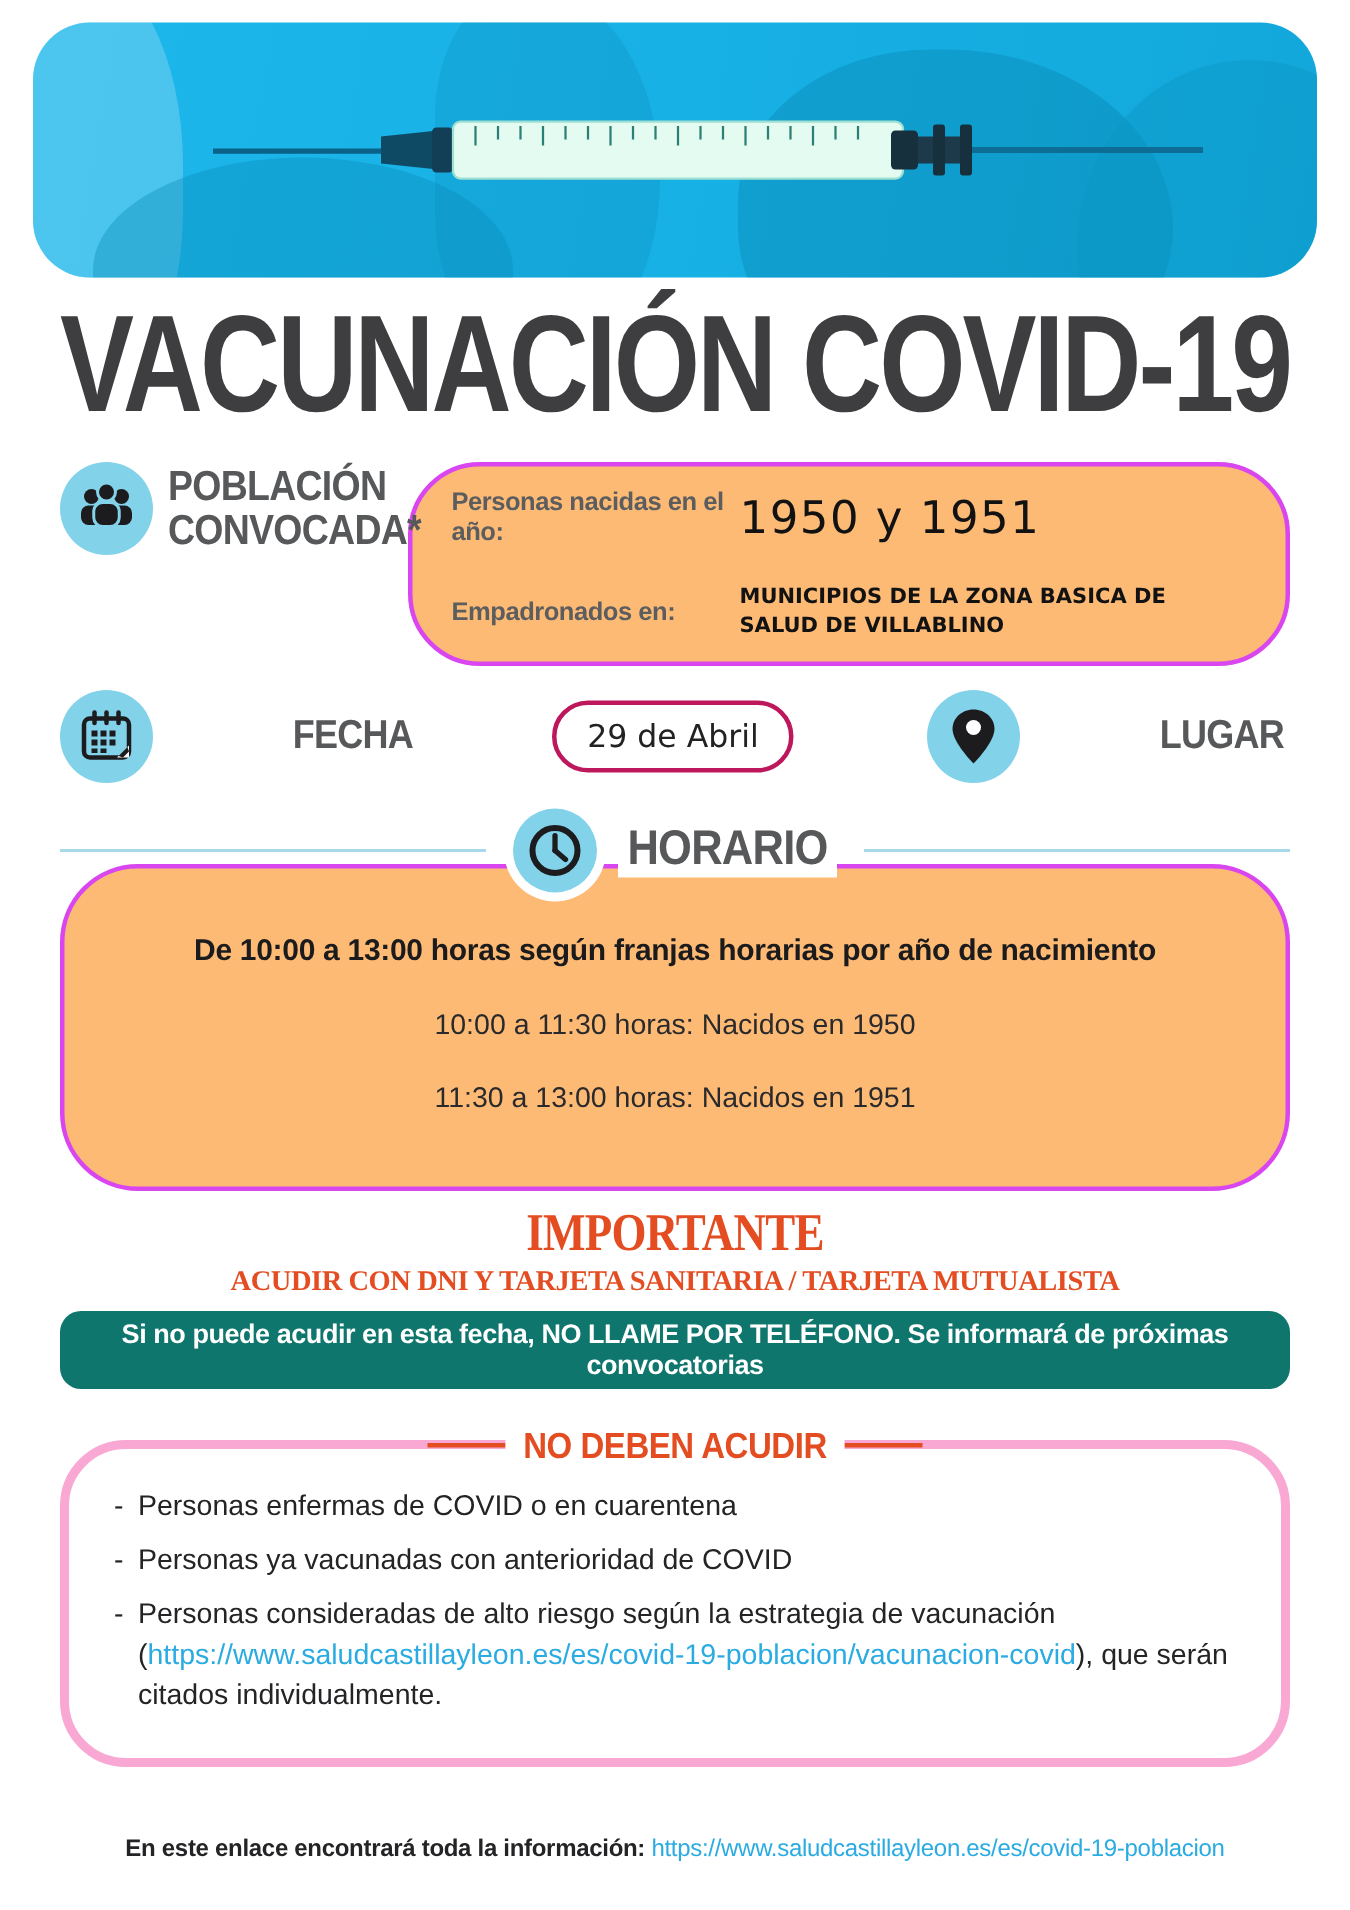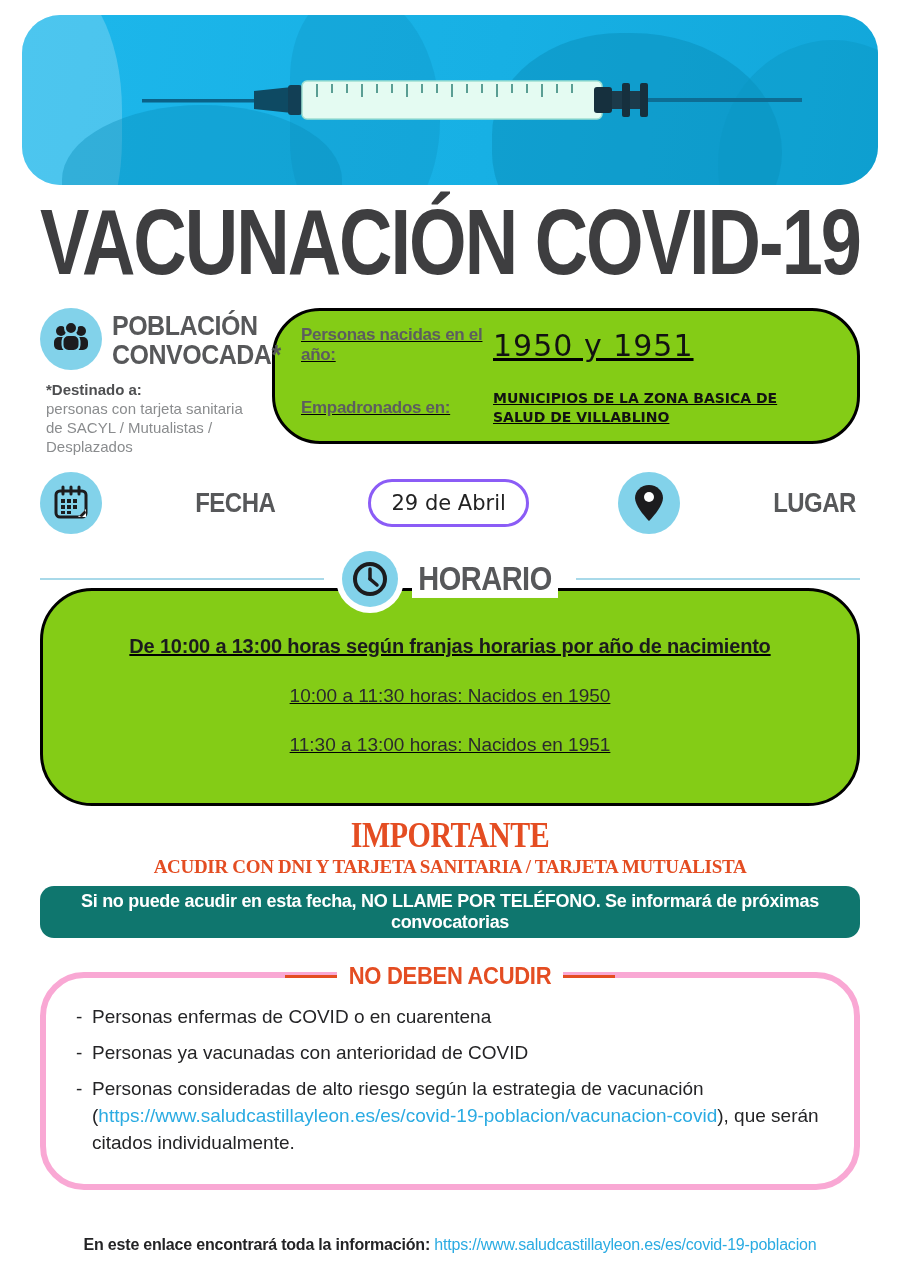--- a/index.html
+++ b/index.html
@@ -17,40 +17,40 @@
   .syringe{position:absolute;left:120px;top:32px;}
 
   
   .title{margin-top:10px;height:95px;line-height:95px;text-align:center;font-weight:bold;
          font-size:74px;letter-spacing:-2px;color:#3e3e40;transform:scaleY(1.24);transform-origin:center;}
 
   
   .icircle{width:62px;height:62px;border-radius:50%;background:#82d2ea;display:flex;
            align-items:center;justify-content:center;flex:0 0 auto;}
   .sec-label{font-weight:bold;color:#57585a;display:inline-block;transform:scaleY(1.12);letter-spacing:-.5px;}
-  .bluebox{border:3px solid #000000;background:#84cc16;text-decoration:underline;}
+  .bluebox{border:3px solid #d946ef;background:#fdba74;}
 
   
   .row-pob{display:flex;margin:18px 40px 0;align-items:flex-start;}
   .pob-left{width:232px;flex:0 0 auto;}
   .pob-head{display:flex;align-items:center;}
   .pob-title{font-size:25px;line-height:26px;margin-left:10px;}
   .pob-note{margin-top:10px;margin-left:6px;font-size:15px;line-height:19px;color:#8a8c8e;}
   .pob-note .nhead{color:#4e4f51;font-weight:bold;}
   .pob-box{flex:1;border-radius:48px;padding:14px 18px 14px 26px;}
   .pb-row{display:flex;align-items:center;}
   .pb-row+.pb-row{margin-top:24px;}
   .pb-label{width:192px;flex:0 0 auto;font-weight:bold;font-size:17px;color:#5c5d5f;letter-spacing:-.3px;}
   .pb-years{font-family:"DejaVu Sans",sans-serif;font-size:30px;color:#121212;letter-spacing:1px;}
   .pb-muni{font-family:"DejaVu Sans",sans-serif;font-size:14px;font-weight:bold;color:#121212;line-height:1.35;}
 
   
   .row-fl{display:flex;align-items:center;margin:16px 40px 0;justify-content:space-between;}
   .fl-label{font-size:24px;margin:0 4px;}
-  .pill{border:3px solid #8b5cf6;border-radius:30px;padding:9px 20px;font-family:"DejaVu Sans",sans-serif;
+  .pill{border:3px solid #be185d;border-radius:30px;padding:9px 20px;font-family:"DejaVu Sans",sans-serif;
         font-size:21px;color:#222;white-space:nowrap;}
   .lugar-box{width:352px;flex:0 0 auto;border-radius:40px;padding:9px 6px;text-align:center;
              font-family:"DejaVu Sans",sans-serif;font-weight:bold;font-size:17.5px;color:#121212;line-height:1.35;}
 
   
   .hor-head{position:relative;z-index:2;margin:16px 40px 0;display:flex;align-items:center;height:58px;}
   .hline{flex:1;height:2.5px;background:#a8d9e9;}
   .hor-icircle{width:56px;height:56px;margin:0 14px 0 18px;box-shadow:0 0 0 6px #fff;}
   .hor-label{font-size:29px;margin-right:18px;background:#fff;padding:0 6px;}
   .hor-box{position:relative;z-index:1;margin:-20px 40px 0;border-radius:52px;height:218px;
@@ -138,25 +138,20 @@
             <circle cx="20" cy="6" r="6" stroke="#82d2ea" stroke-width="2"></circle>
             <rect x="11.5" y="13" width="17" height="16" rx="6" stroke="#82d2ea" stroke-width="2"></rect>
           </g>
         </svg>
       </div>
       <div class="pob-title sec-label">
         <span>POBLACIÓN</span><br>
         <span>CONVOCADA*</span>
       </div>
     </div>
-    <div class="pob-note">
-      <span class="nhead">*Destinado a:</span><br>
-      <span>personas con tarjeta sanitaria</span><br>
-      <span>de SACYL / Mutualistas / Desplazados</span>
-    </div>
   </div>
   <div class="pob-box bluebox">
     <div class="pb-row">
       <div class="pb-label">Personas nacidas en el año:</div>
       <div class="pb-years">1950 y 1951</div>
     </div>
     <div class="pb-row">
       <div class="pb-label">Empadronados en:</div>
       <div class="pb-muni">
         <span>MUNICIPIOS DE LA ZONA BASICA DE</span><br>

